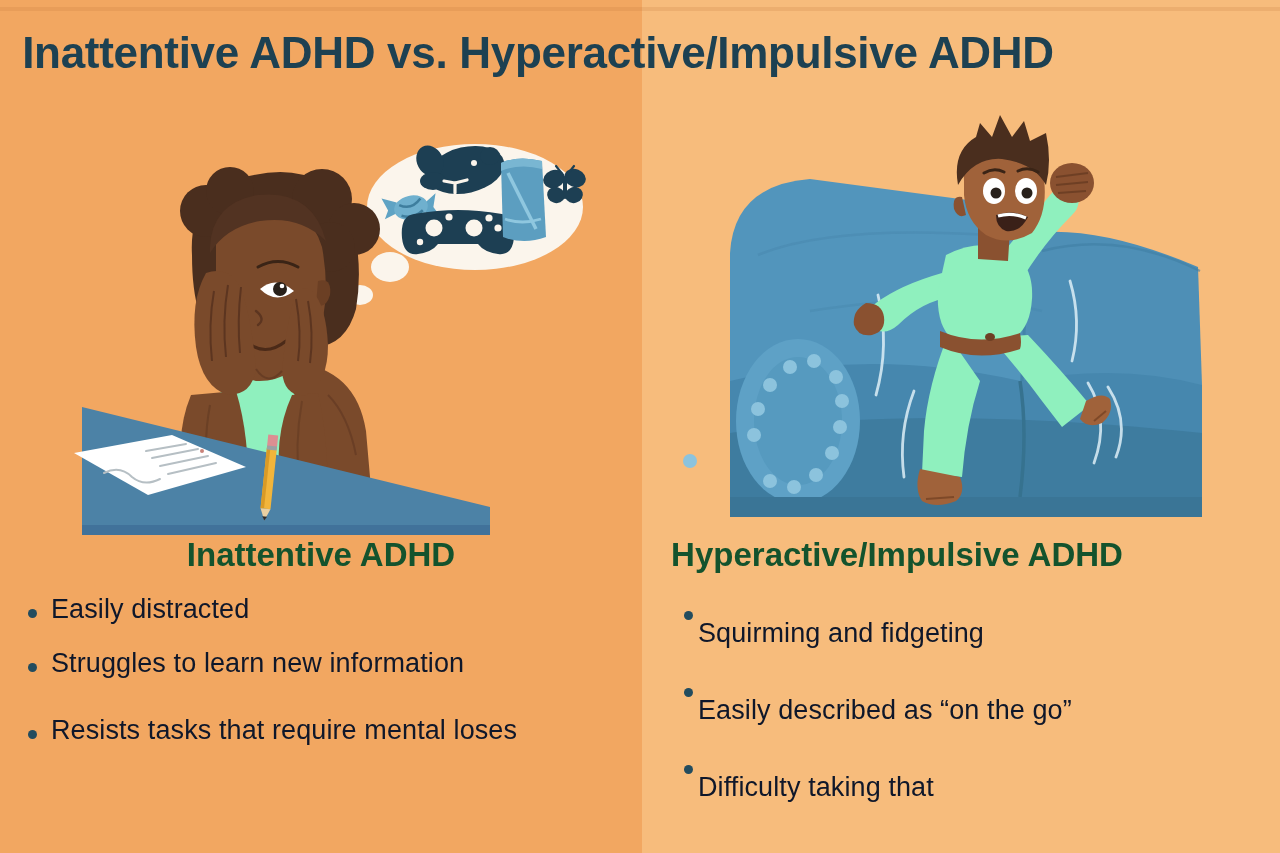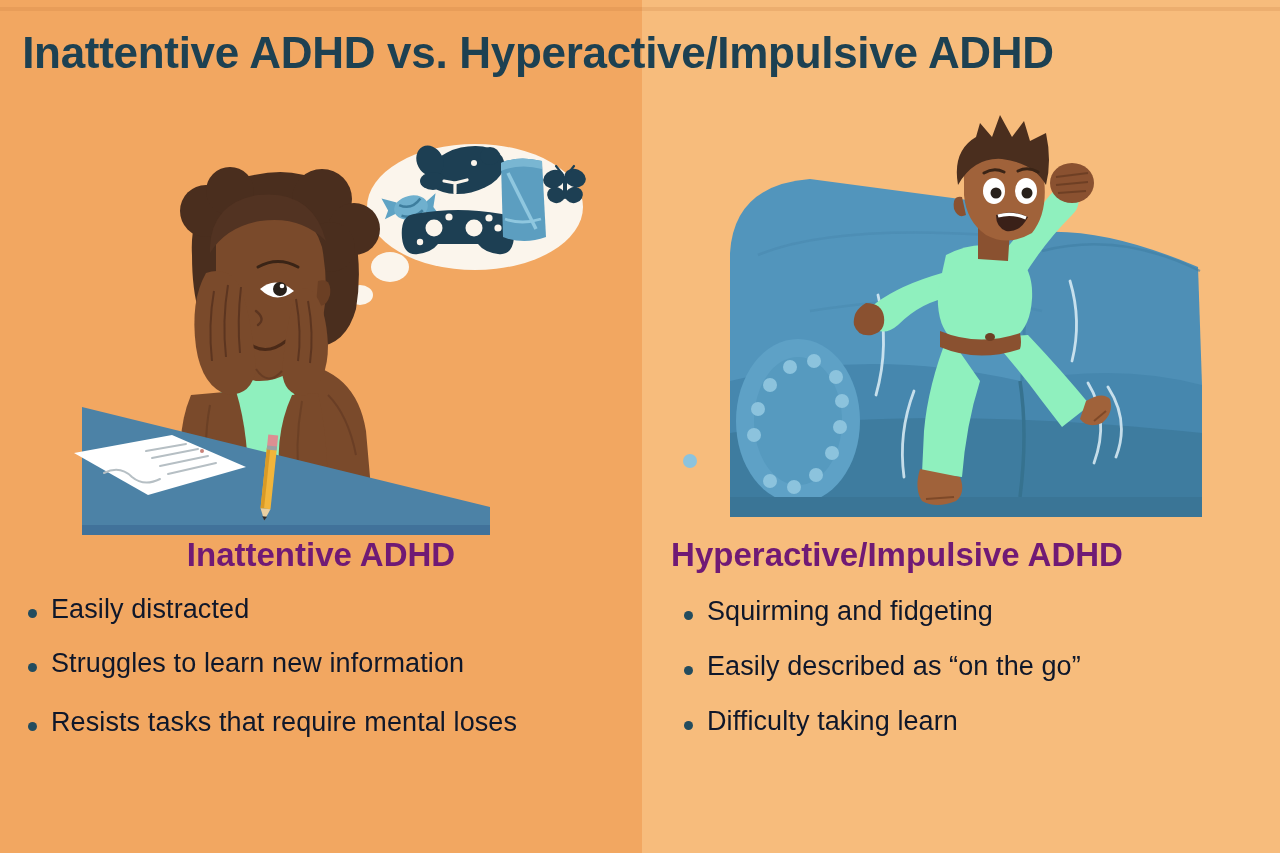--- a/index.html
+++ b/index.html
@@ -22,38 +22,38 @@
   .title {
     position:absolute; left:0; top:28px; width:1076px;
     text-align:center; z-index:6;
     font-size:44px; font-weight:bold; letter-spacing:-0.3px;
     color:#1D4152; white-space:nowrap;
   }
 
   
   .sub {
     position:absolute; z-index:6;
-    font-size:33px; font-weight:bold; color:#701a75; white-space:nowrap;
+    font-size:33px; font-weight:bold; color:#14532d; white-space:nowrap;
   }
   .sub-l { left:0;    top:536px; width:642px; text-align:center; }
   .sub-r { left:642px; top:536px; width:510px; text-align:center; }
 
   
   .list { position:absolute; z-index:6; }
   .list-l { left:28px;  top:596px; }
   .list-r { left:684px; top:598px; }
   .bullet { display:flex; align-items:flex-start; white-space:nowrap; }
   .dot {
     width:9px; height:9px; border-radius:50%; background:#234C5E;
     flex:0 0 9px; margin-top:13px;
   }
   .btext { font-size:27px; color:#0f172a; line-height:1; padding-left:14px; letter-spacing:.1px; }
   .list-l .bullet { margin-bottom:27px; }
-  .list-l .bullet.gap { margin-bottom:32px; }
-  .list-r .bullet { margin-bottom:28px; }
+  .list-l .bullet.gap { margin-bottom:40px; }
+  .list-r .bullet { margin-bottom:28px;flex-direction:column; }
 
   
   .illus { position:absolute; z-index:3; }
   .illus-l { left:60px;  top:95px;  width:520px; height:445px; }
   .illus-r { left:690px; top:85px;  width:540px; height:455px; }
   svg { display:block; overflow:visible; }
 </style>
 </head>
 <body>
 
@@ -311,17 +311,17 @@
     <div class="bullet">
       <span class="dot"></span>
       <span class="btext">Squirming and fidgeting</span>
     </div>
     <div class="bullet">
       <span class="dot"></span>
       <span class="btext">Easily described as “on the go”</span>
     </div>
     <div class="bullet">
       <span class="dot"></span>
-      <span class="btext">Difficulty taking learn</span>
+      <span class="btext">Difficulty taking that</span>
     </div>
   </div>
 
 </div>
 
 </body></html>

